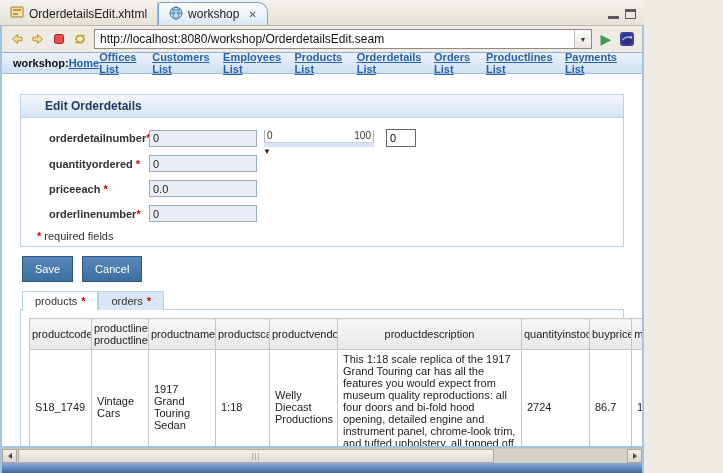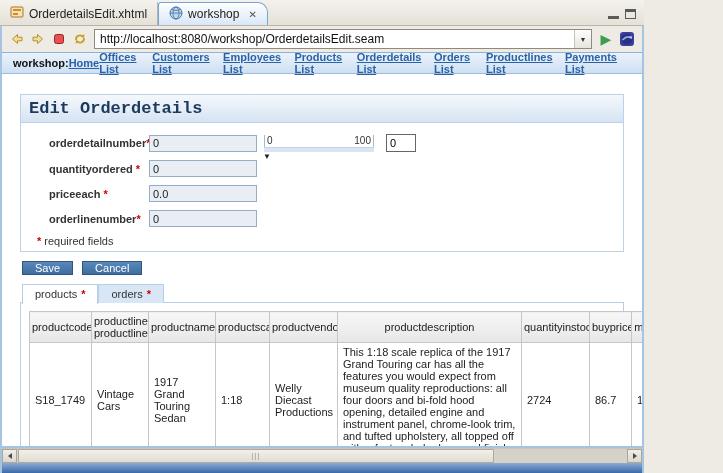--- a/index.html
+++ b/index.html
@@ -29,35 +29,35 @@
   .go { color:#3F9E4D; font-size:14px; cursor:pointer; line-height:1; }
 
   
   .page { flex:1; background:#fff; border-top:1px solid #8FB0D8; display:flex; flex-direction:column; overflow:hidden; }
   .navbar { height:21px; flex:0 0 21px; display:flex; align-items:center; justify-content:space-between; background:linear-gradient(#EBF2FB,#CEE0F2); border-bottom:1px solid #9DBBDD; padding:0 11px; font-size:11px; font-weight:bold; }
   .navbar .brand { color:#111; }
   .navbar a { color:#2A62A8; text-decoration:underline; cursor:pointer; }
   .pbody { flex:1; padding:20px 18px 0; overflow:hidden; }
 
   .formbox { border:1px solid #BCD2E8; }
-  .formhead { background:linear-gradient(#F4F8FC,#D6E3F2); border-bottom:1px solid #BCD2E8; font-weight:bold; font-size:17px; color:#1C3A5E; padding:4px 8px;font-family:Liberation Mono, monospace; }
+  .formhead { background:linear-gradient(#F4F8FC,#D6E3F2); border-bottom:1px solid #BCD2E8; font-weight:bold; font-size:12px; color:#1C3A5E; padding:4px 24px; }
   .formbody { padding:11px 8px 4px; }
   .frow { display:flex; align-items:center; margin-bottom:8px; }
   .flabel { margin-left:20px; width:100px; font-weight:bold; font-size:11px; color:#333; }
   .ast { color:#CC0000; font-size:11px; font-weight:bold; }
   .finput { width:108px; height:17px; background:#E9EEF5; border:1px solid #97ADC4; font-family:"Liberation Sans",sans-serif; font-size:11px; padding:0 3px; color:#222; }
   .slider { width:110px; margin-left:7px; position:relative; }
   .slabels { display:flex; justify-content:space-between; font-size:10px; color:#333; border-left:1px solid #A9B7C6; border-right:1px solid #A9B7C6; padding:0 2px; height:12px; line-height:12px; }
   .strackline { height:5px; background:#D9E5F4; border-top:1px solid #C2D2E8; }
   .sthumbtri { position:absolute; left:-1px; bottom:-9px; font-size:8px; color:#222; line-height:1; cursor:pointer; }
   .sval { width:30px; height:18px; border:1px solid #666; background:#fff; font-family:"Liberation Sans",sans-serif; font-size:11px; padding:0 3px; margin-left:12px; }
   .reqnote { font-size:11px; color:#333; margin-left:8px; margin-top:4px; }
 
   .btnrow { margin:9px 0 9px 2px; display:flex; gap:9px; }
-  .btn { background:linear-gradient(#5988BB,#3E6DA0); color:#fff; border:1px solid #2F5880; font-family:"Liberation Sans",sans-serif; font-size:11px; padding:0 12px; cursor:pointer; }
+  .btn { background:linear-gradient(#5988BB,#3E6DA0); color:#fff; border:1px solid #2F5880; font-family:"Liberation Sans",sans-serif; font-size:11px; padding:6px 12px; cursor:pointer; }
 
   .dtabs { display:flex; margin-left:2px; position:relative; z-index:2; }
   .dtab { font-size:11px; color:#333; padding:3px 12px; border:1px solid #B8CFE8; border-bottom:none; background:#D9E6F5; cursor:pointer; display:flex; gap:4px; }
   .dtab.active { background:#fff; margin-bottom:-1px; padding-bottom:4px; }
 
   .panel { border:1px solid #B8CFE8; padding:8px; margin-top:-1px; }
   table { border-collapse:collapse; table-layout:fixed; width:658px; font-size:11px; }
   th { background:linear-gradient(#F7F7F7,#E7E7E7); border:1px solid #C6C6C6; font-weight:normal; color:#222; padding:3px 2px; text-align:center; overflow:hidden; }
   td { border:1px solid #C6C6C6; padding:3px 5px; vertical-align:middle; color:#222; background:#fff; overflow:hidden; }
   td a { color:#2A62A8; text-decoration:underline; cursor:pointer; }

